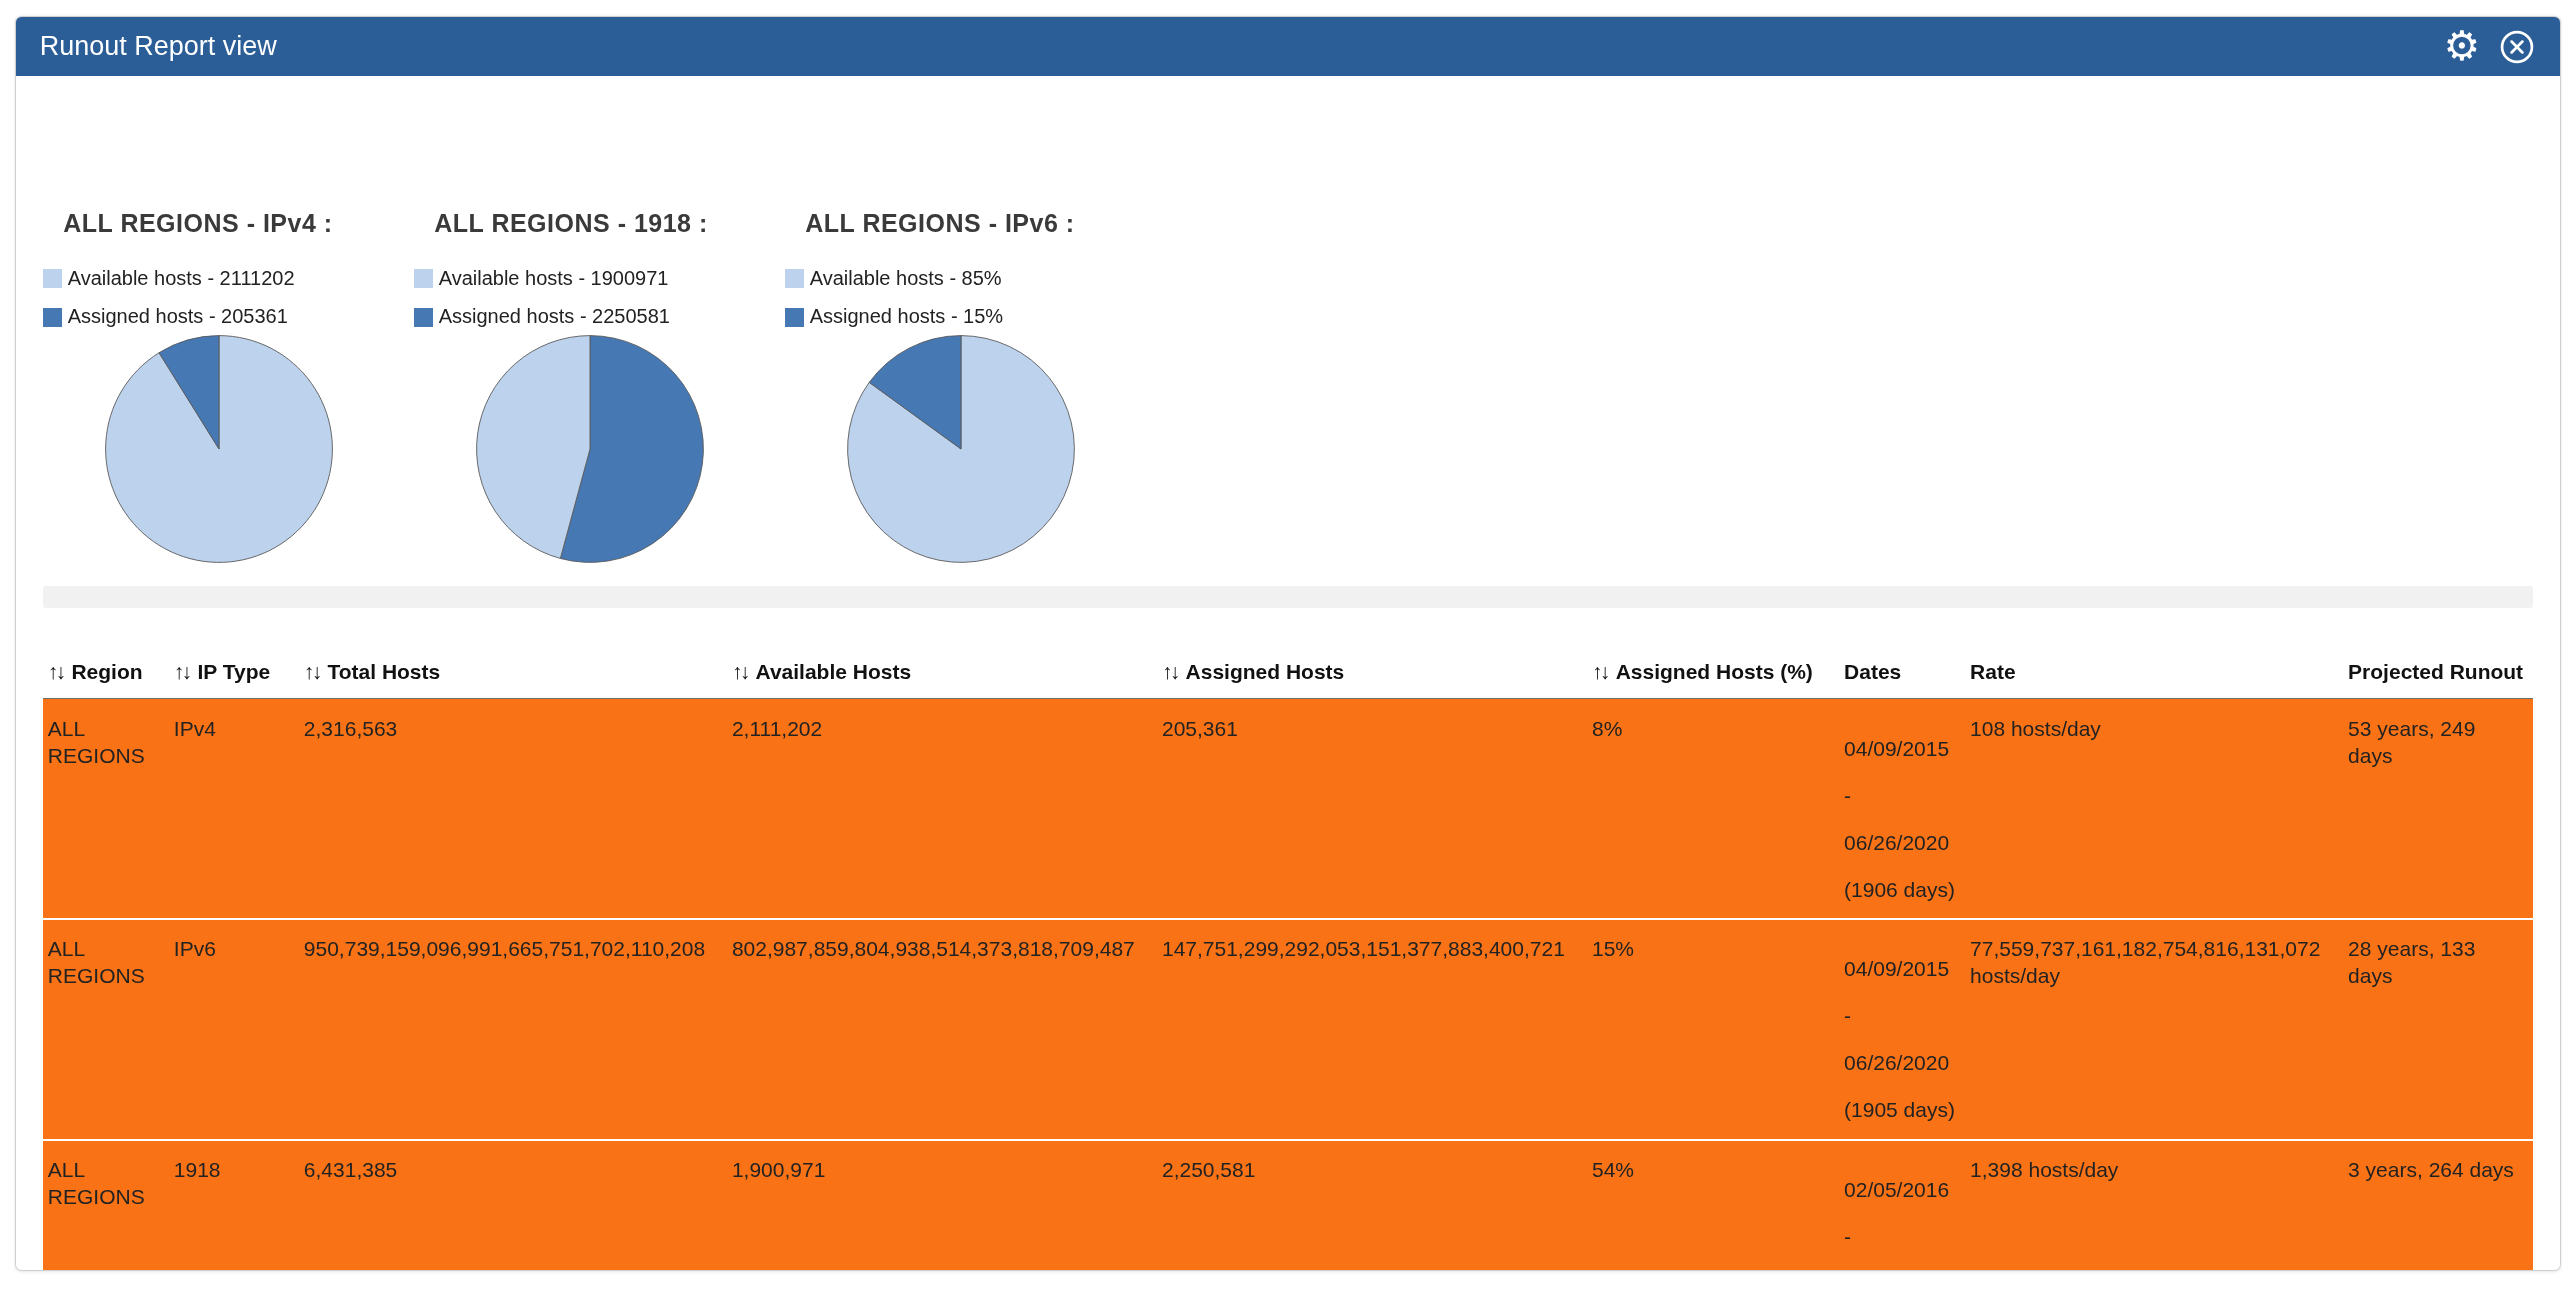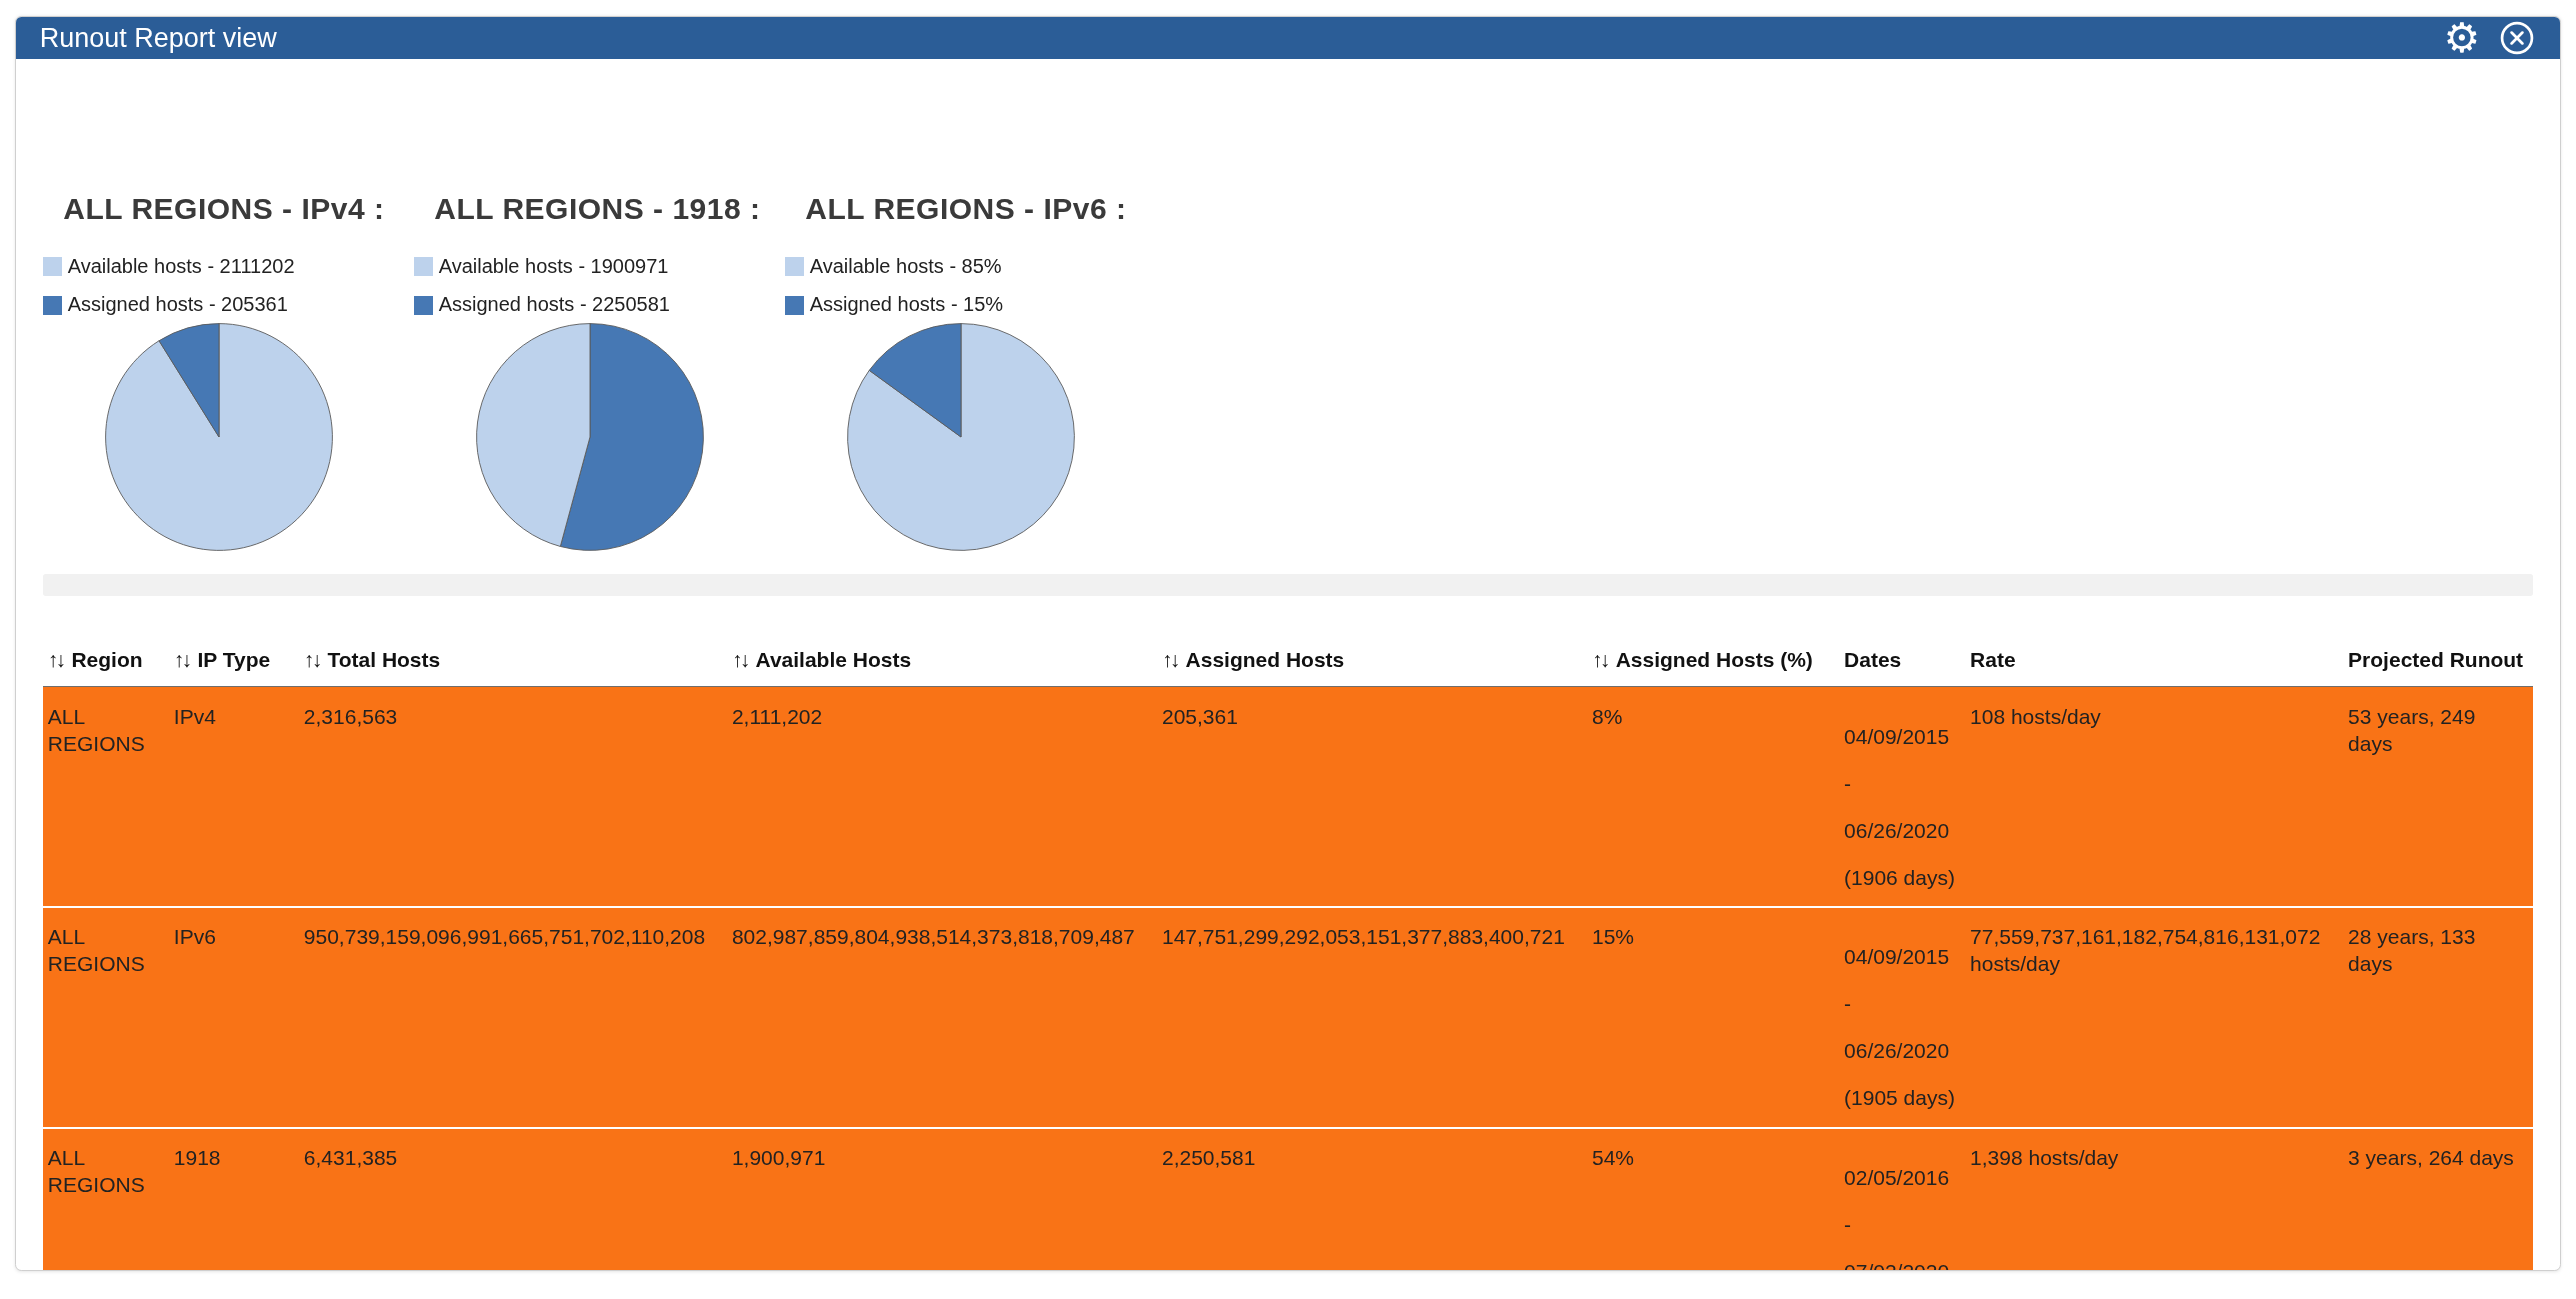--- a/index.html
+++ b/index.html
@@ -6,41 +6,41 @@
   html,body { margin:0; padding:0; background:#ffffff; font-family:"Liberation Sans", sans-serif; }
   .page { width:2576px; height:1300px; position:relative; }
 
   .window {
     position:absolute; left:15.3px; top:16px; right:15.3px; height:1255px;
     background:#fff; border:0.9px solid #cfcfcf; border-radius:6.3px; overflow:hidden;
     box-shadow:0 0.9px 3.6px rgba(0,0,0,0.10);
   }
 
   
-  .titlebar { height:42px; background:#2b5d97; display:flex; align-items:center; padding:0 23.4px; color:#fff; }
+  .titlebar { height:59px; background:#2b5d97; display:flex; align-items:center; padding:0 23.4px; color:#fff; }
   .titlebar-title { font-size:27px; font-weight:400; }
   .titlebar-icons { margin-left:auto; display:flex; align-items:center; gap:18px; }
   .gear { font-size:41px; line-height:41px; color:#fff; cursor:pointer; }
   .close-svg { width:38px; height:38px; cursor:pointer; display:block; }
 
   .content { padding:27px 27px 0 27px; }
 
   
   .toolbar { height:88px; background:#f8f8f8; border:0.9px solid #e4e4e4; border-radius:4.5px;
              display:flex; align-items:center; padding:0 25px; }
   .tb-title { font-size:31px; color:#666; margin-right:54px; }
   .tb-link { font-size:22.5px; color:#999; margin-right:70px; cursor:pointer; }
   .tb-actions { font-size:22.5px; color:#333; cursor:pointer; }
   .tb-filter { margin-left:auto; display:flex; align-items:center; gap:14.4px; font-size:22.5px; color:#999; cursor:pointer; }
   .chev { font-size:31px; color:#b0b0b0; line-height:1; }
 
   
   .charts { display:flex; margin-top:106px; }
   .chart-block { width:371px; }
-  .chart-title { font-size:30px; font-weight:700; color:#3a3a3a; margin-left:20px; letter-spacing:0.5px; white-space:nowrap; }
+  .chart-title { font-size:25px; font-weight:700; color:#3a3a3a; margin-left:20px; letter-spacing:0.5px; white-space:nowrap; }
   .legend { margin-top:29px; display:flex; flex-direction:column; gap:15px; }
   .legend-item { display:flex; align-items:center; font-size:20px; color:#222; line-height:23.4px; }
   .swatch { width:19px; height:19px; margin-right:5.4px; flex:0 0 auto; }
   .pie-wrap { margin-top:3.6px; margin-left:59px; }
   .pie { width:234px; height:234px; display:block; }
 
   
   .strip { height:21.6px; background:#f1f1f1; border-radius:2.7px; margin-top:20px; }
 
   

